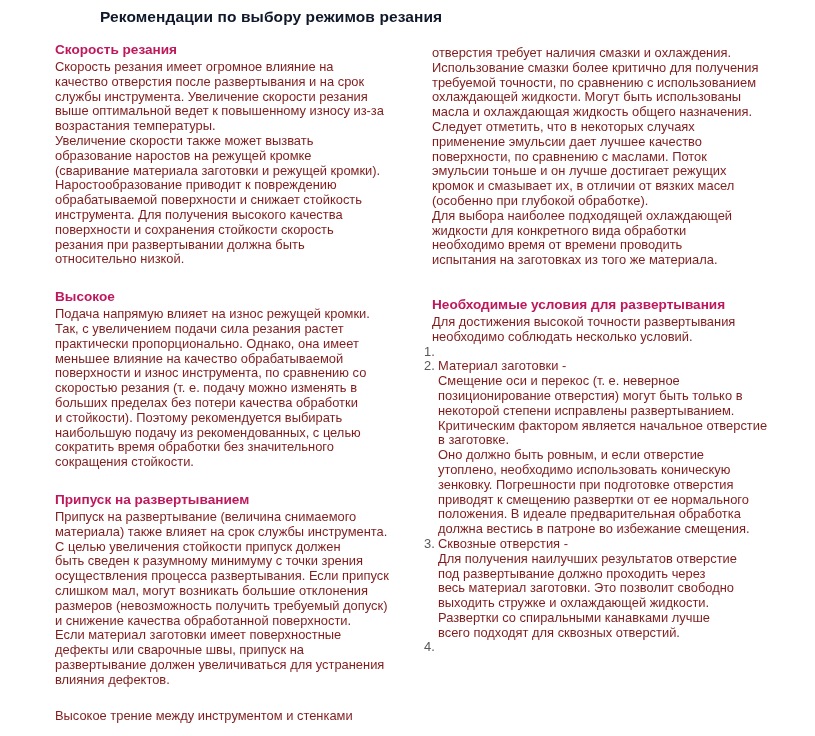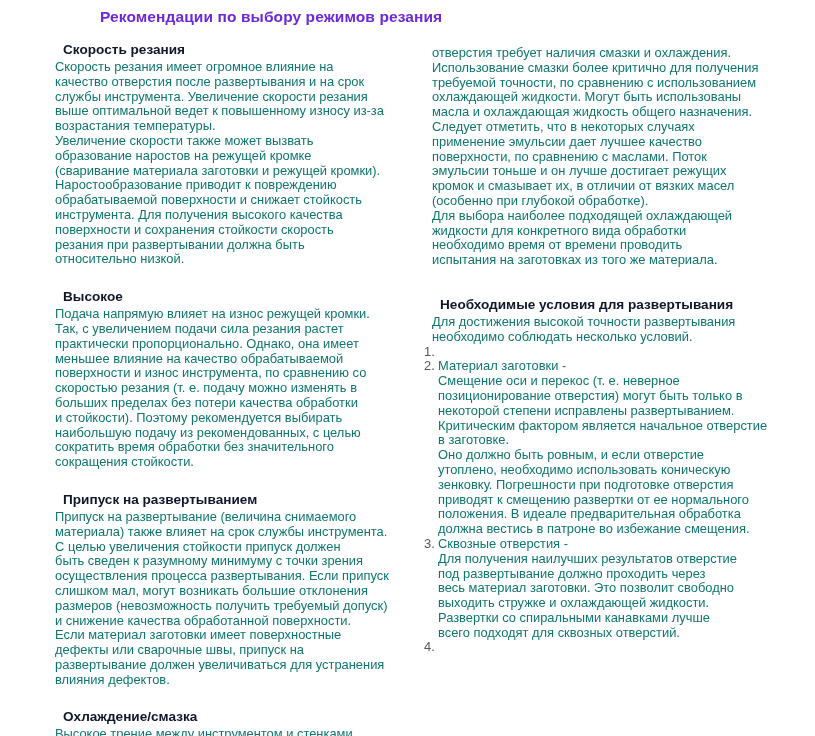--- a/index.html
+++ b/index.html
@@ -10,41 +10,41 @@
     font-family: "Liberation Sans", sans-serif;
     position: relative;
     overflow: hidden;
   }
   .doc-title {
     position: absolute;
     left: 100px;
     top: 8px;
     font-size: 15.5px;
     font-weight: bold;
-    color: #6d28d9;
+    color: #0f172a;
     letter-spacing: 0.1px;
   }
   .col {
     position: absolute;
     top: 42px;
   }
   .col-left  { left: 55px;  width: 374px; }
   .col-right { left: 432px; top: 46px; width: 382px; }
   .section + .section { margin-top: 22px; }
   .sec-heading {
     font-size: 13.6px;
     font-weight: bold;
-    color: #0f172a;
-    margin: 0 0 2px 8px;
+    color: #be185d;
+    margin: 0 0 2px 0;
     line-height: 16px;
   }
   .body-text {
     font-size: 12.9px;
     line-height: 14.8px;
-    color: #0f766e;
+    color: #7f1d1d;
     margin: 0;
     white-space: pre;
   }
   .conditions-section { margin-top: 29px; }
   .cond-list { margin: 0; }
   .cond-item { display: flex; margin-left: -8px; }
   .cond-num {
     flex: none;
     width: 14px;
     font-size: 12.9px;
@@ -102,21 +102,20 @@
 слишком мал, могут возникать большие отклонения
 размеров (невозможность получить требуемый допуск)
 и снижение качества обработанной поверхности.
 Если материал заготовки имеет поверхностные
 дефекты или сварочные швы, припуск на
 развертывание должен увеличиваться для устранения
 влияния дефектов.</p>
   </div>
 
   <div class="section">
-    <h2 class="sec-heading">Охлаждение/смазка</h2>
     <p class="body-text">Высокое трение между инструментом и стенками</p>
   </div>
 
 </div>
 
 <div class="col col-right">
 
   <p class="body-text">отверстия требует наличия смазки и охлаждения.
 Использование смазки более критично для получения
 требуемой точности, по сравнению с использованием

